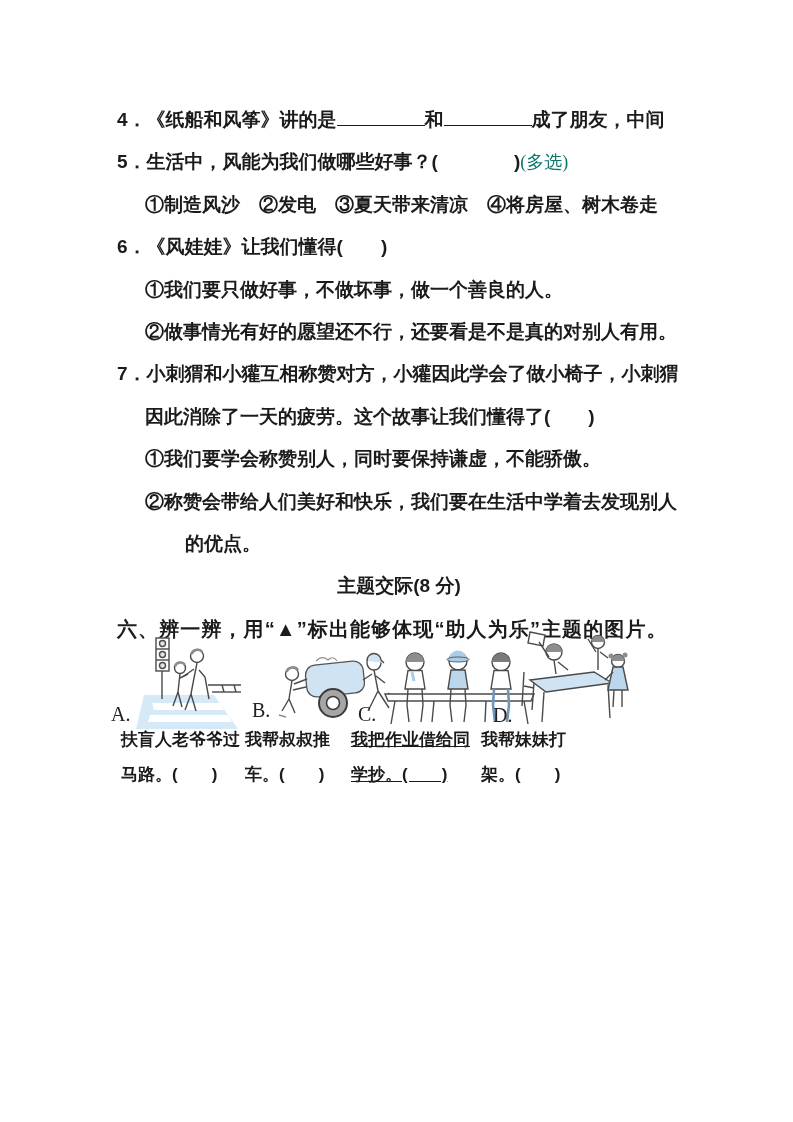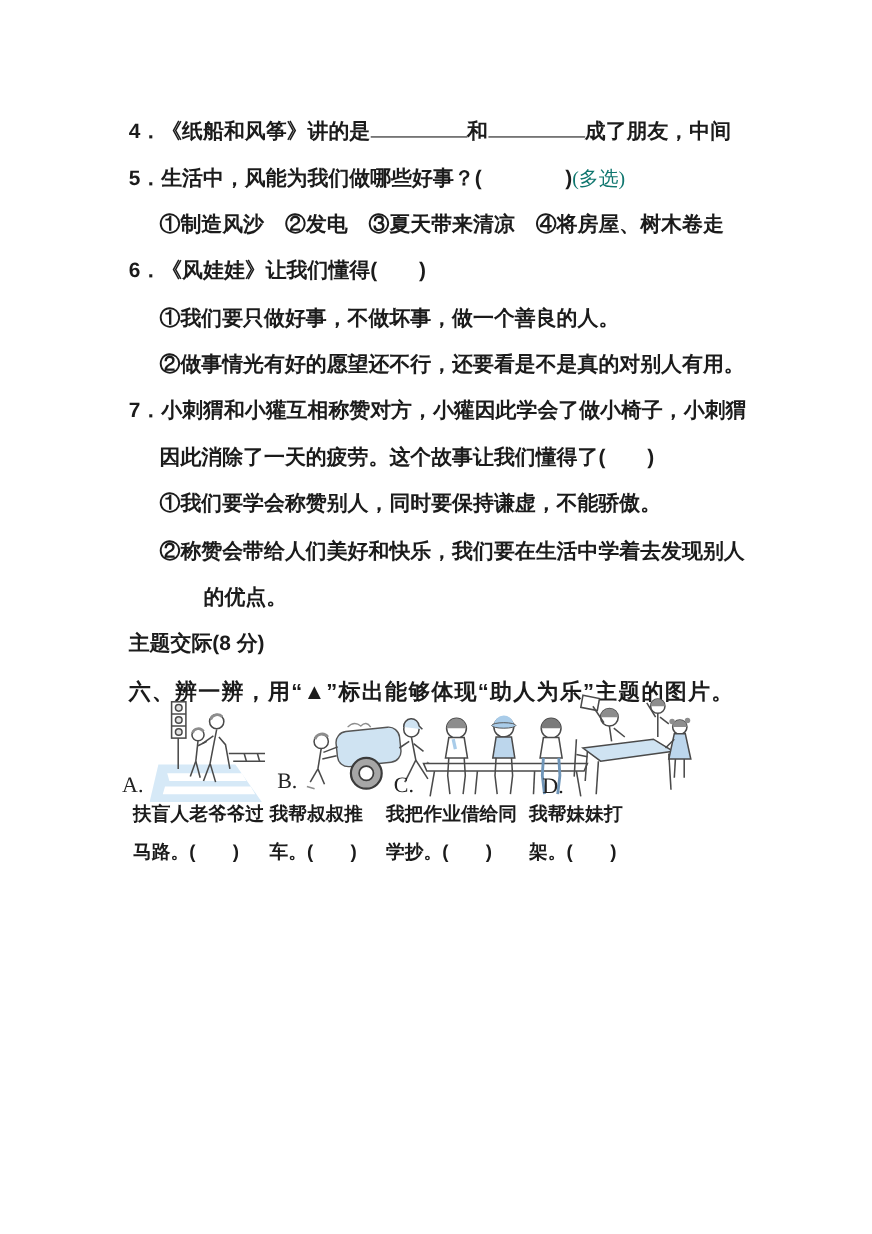--- a/index.html
+++ b/index.html
@@ -7,21 +7,21 @@
     position:relative; width:793px; height:803px; background:#ffffff;
     overflow:hidden; font-family:"Liberation Sans", sans-serif; color:#1b1b1b;border-radius:21px;
   }
   .content {
     position:relative; padding:99px 112px 0 117px;
     font-size:19px; font-weight:600;
   }
   .line { height:42.4px; line-height:42.4px; white-space:nowrap; }
   .indent1 { padding-left:28px; }
   .indent2 { padding-left:68px; }
-  .center { white-space:nowrap; }
+  .center { text-align:center; white-space:nowrap; }
   .heading { font-weight:800; font-size:20px; letter-spacing:1.1px; }
   .note-serif {
     font-family:"Liberation Serif", serif; font-weight:400; font-size:18px;
     letter-spacing:0; color:#0f766e;
   }
   .blank {
     display:inline-block; width:88px; height:14px;
     border-bottom:1.6px solid #1b1b1b; vertical-align:baseline;
   }
   .figures { position:relative; height:161px; }
@@ -202,21 +202,21 @@
       </div>
 
       <div class="caption" style="left:4px;">
         <div class="cap-line">扶盲人老爷爷过</div>
         <div class="cap-line">马路。(　　)</div>
       </div>
       <div class="caption" style="left:128px;">
         <div class="cap-line">我帮叔叔推</div>
         <div class="cap-line">车。(　　)</div>
       </div>
-      <div class="caption" style="left:234px;">
+      <div class="caption" style="left:234px;text-decoration:underline;">
         <div class="cap-line">我把作业借给同</div>
         <div class="cap-line">学抄。(　　)</div>
       </div>
       <div class="caption" style="left:364px;">
         <div class="cap-line">我帮妹妹打</div>
         <div class="cap-line">架。(　　)</div>
       </div>
     </div>
 
 

